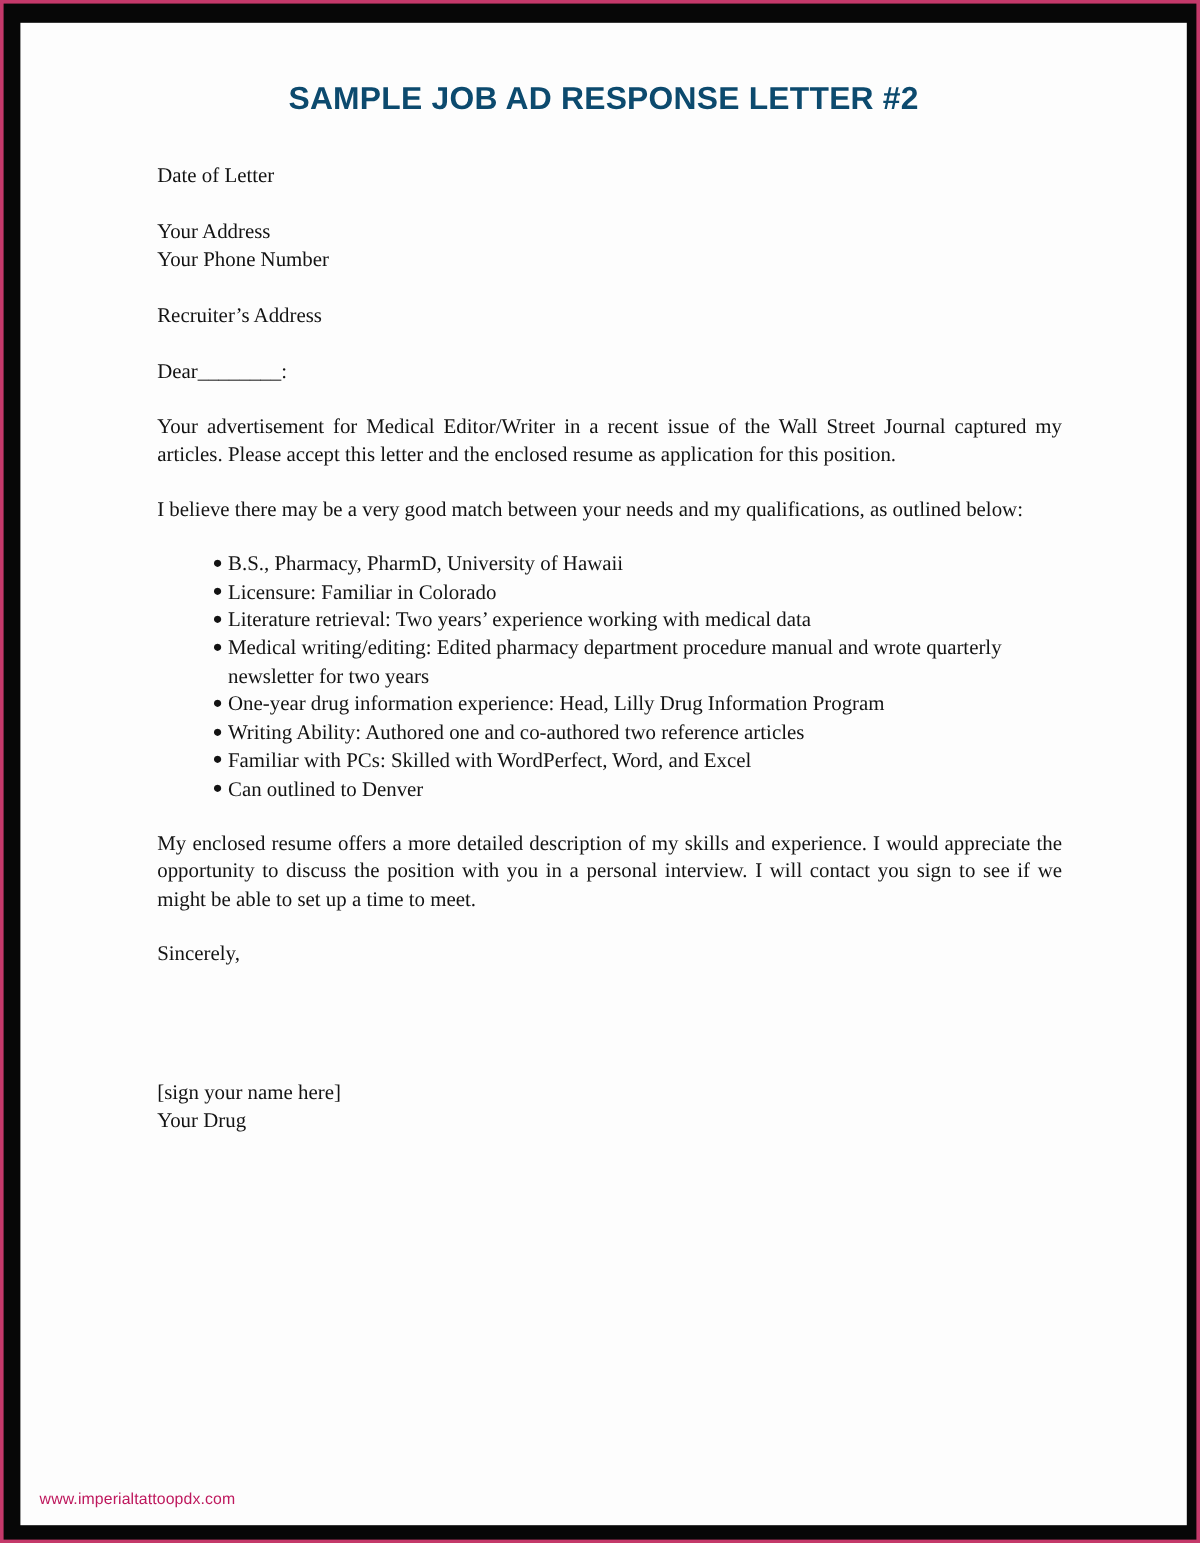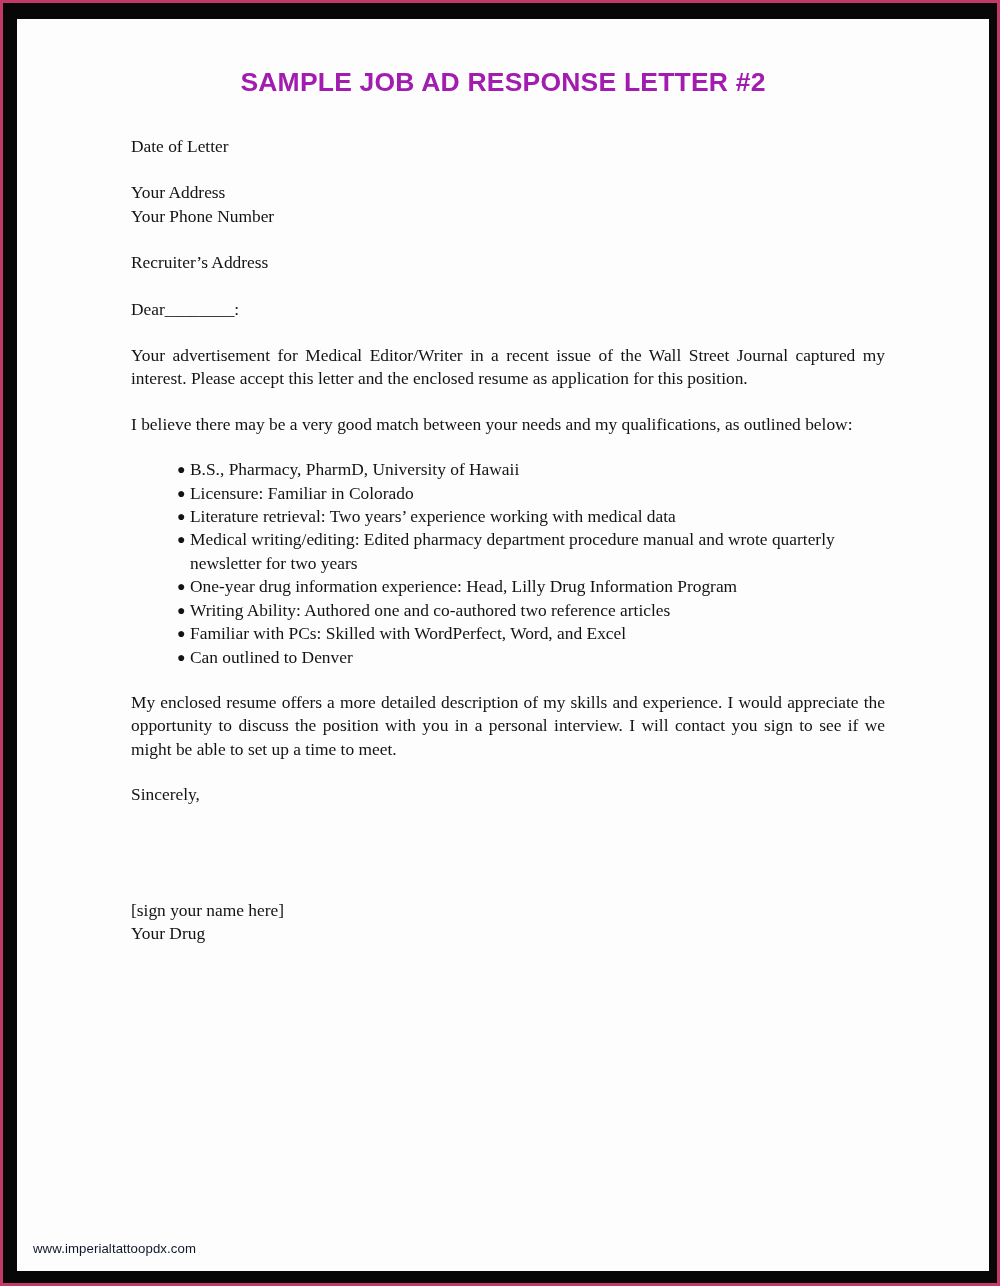--- a/index.html
+++ b/index.html
@@ -39,21 +39,21 @@
   .doc-title {
     position: absolute;
     left: 0;
     top: 48px;
     width: 972px;
     text-align: center;
     font-family: "Liberation Sans", "DejaVu Sans", sans-serif;
     font-weight: bold;
     font-size: 26.5px;
     letter-spacing: 0.2px;
-    color: #a21caf;
+    color: #0c4a6e;
   }
 
   .body-block {
     position: absolute;
     left: 114px;
     top: 0;
     width: 754px;
     color: #131313;
     font-size: 17.4px;
     line-height: 23.4px;
@@ -92,21 +92,21 @@
   }
 
   .sig-gap { height: 92px; }
 
   .footer-url {
     position: absolute;
     left: 16px;
     top: 1222px;
     font-family: "Liberation Sans", "DejaVu Sans", sans-serif;
     font-size: 13.2px;
-    color: #0f172a;
+    color: #be185d;
     letter-spacing: 0.1px;
   }
 </style>
 </head>
 <body>
 
 <div class="frame-black">
   <div class="page">
 
     <div class="doc-title">SAMPLE JOB AD RESPONSE LETTER #2</div>
@@ -123,21 +123,21 @@
       <div class="gap-sm"></div>
 
       <div class="line">Recruiter’s Address</div>
 
       <div class="gap-sm"></div>
 
       <div class="line">Dear________:</div>
 
       <div class="gap-sm"></div>
 
-      <div class="para">Your advertisement for Medical Editor/Writer in a recent issue of the Wall Street Journal cap­tured my interest. Please accept this letter and the enclosed resume as application for this posi­tion.</div>
+      <div class="para">Your advertisement for Medical Editor/Writer in a recent issue of the Wall Street Journal cap­tured my articles. Please accept this letter and the enclosed resume as application for this posi­tion.</div>
 
       <div class="gap-md"></div>
 
       <div class="para">I believe there may be a very good match between your needs and my qualifications, as outlined below:</div>
 
       <div class="gap-md"></div>
 
       <ul class="bullets" id="qualifications-list">
           <li><span class="bullet-dot">●</span><span>B.S., Pharmacy, PharmD, University of Hawaii</span></li>
           <li><span class="bullet-dot">●</span><span>Licensure: Familiar in Colorado</span></li>

